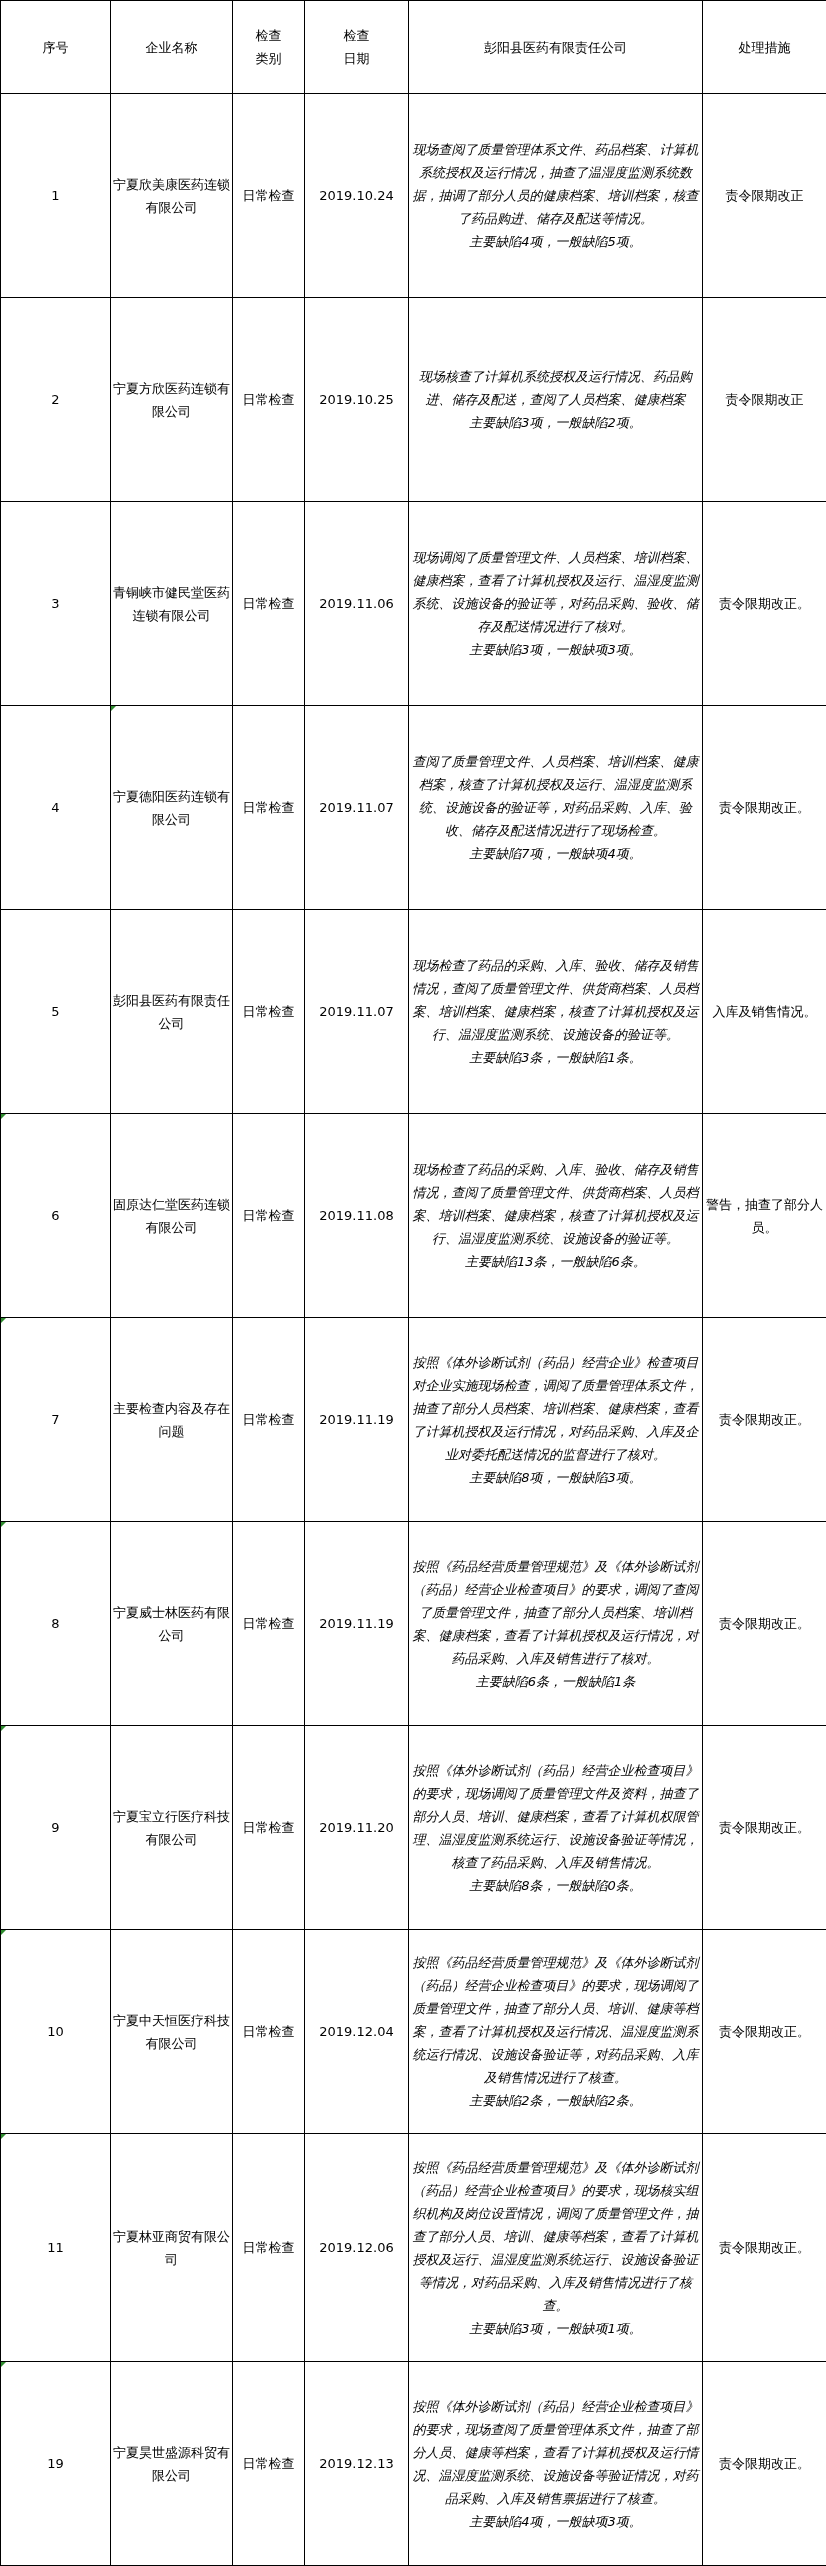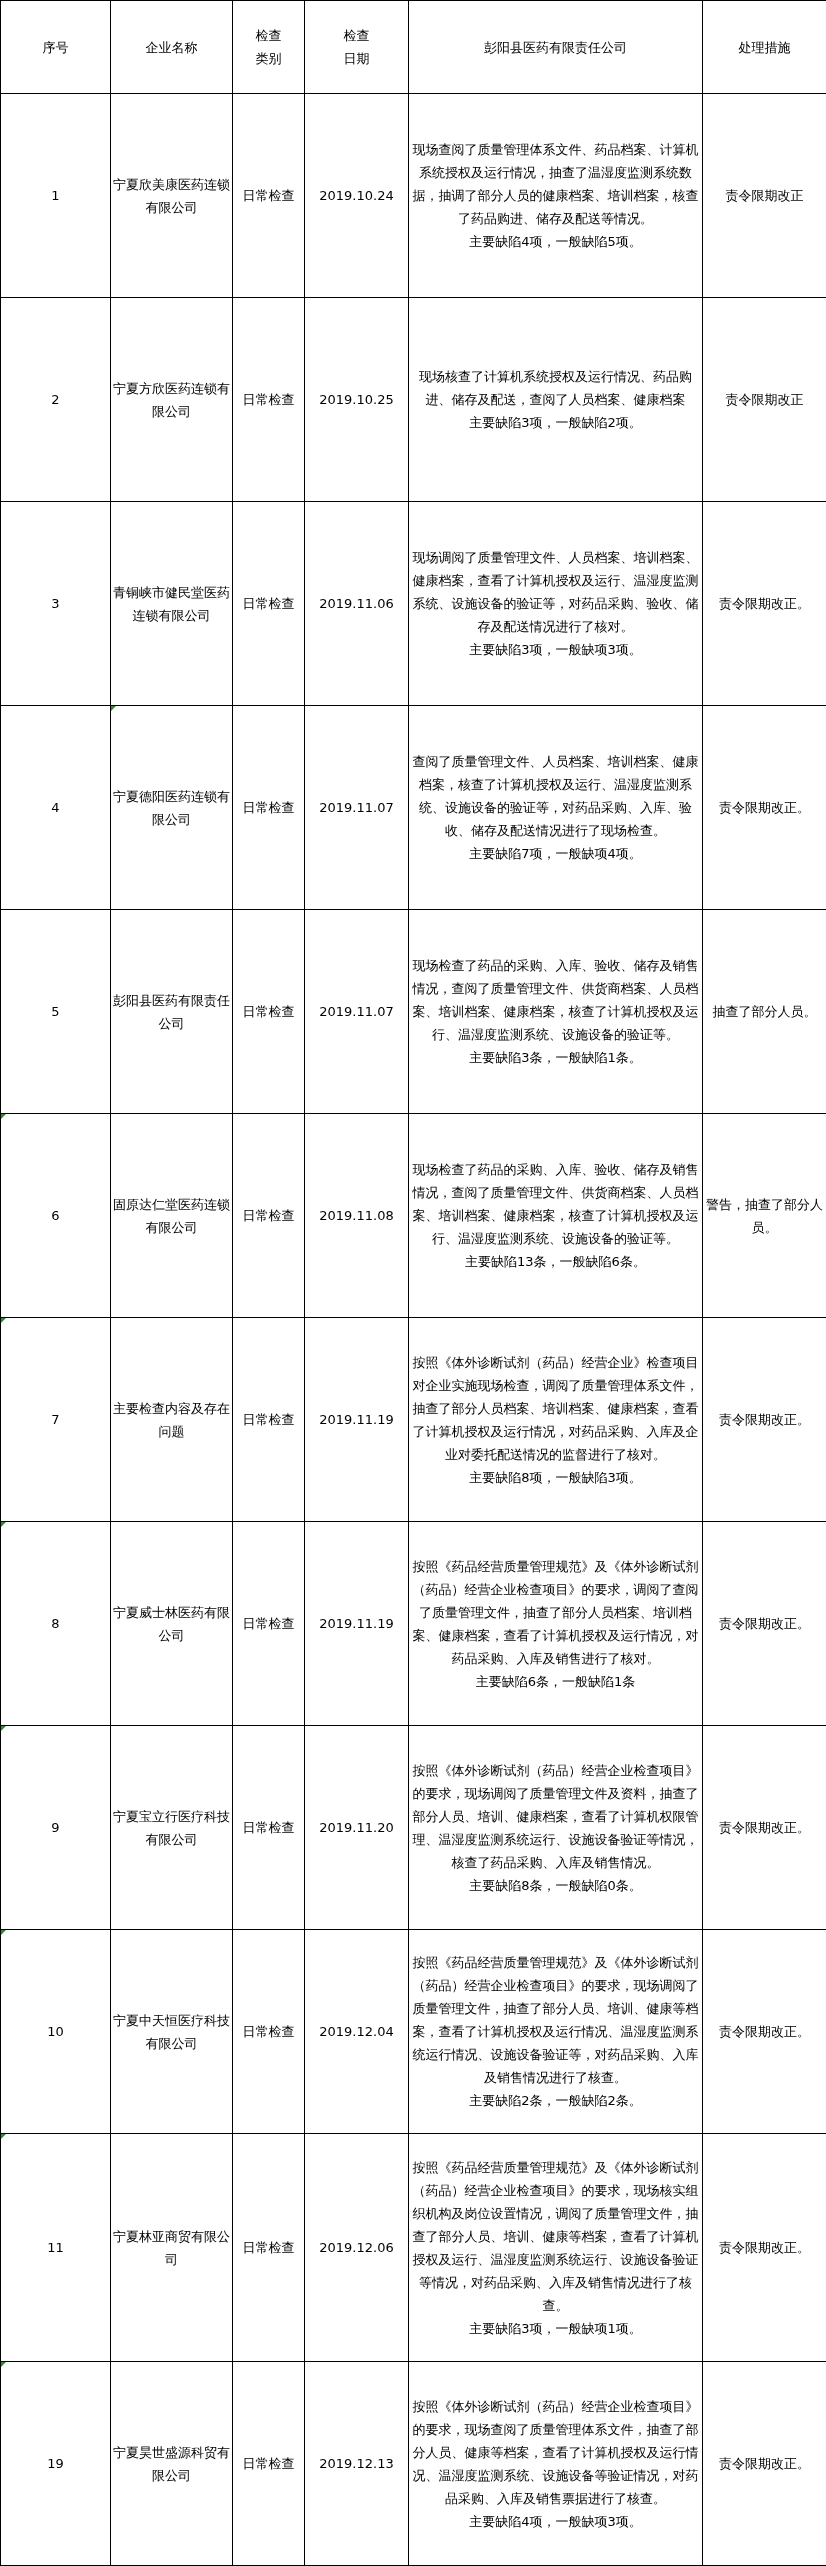--- a/index.html
+++ b/index.html
@@ -36,20 +36,21 @@
       font-size: 13px;
       line-height: 23px;
     }
     tr.data-row td { height: 203px; }
     tr.data-row.tall td { height: 227px; }
     td.content-cell {
       text-align: center;
       padding: 0 3px;
       font-size: 12.5px;
       line-height: 23px;
+      font-style: italic;
     }
     td.measure-cell { padding: 0 4px; }
     .comment-flag {
       position: absolute;
       left: 0;
       top: 0;
       width: 0;
       height: 0;
       border-top: 5px solid #2e8b2e;
       border-right: 5px solid transparent;
@@ -139,21 +140,21 @@
 
     <tr class="data-row">
       <td>5</td>
       <td>彭阳县医药有限责任公司</td>
       <td>日常检查</td>
       <td>2019.11.07</td>
       <td class="content-cell">
         <span class="line">现场检查了药品的采购、入库、验收、储存及销售情况，查阅了质量管理文件、供货商档案、人员档案、培训档案、健康档案，核查了计算机授权及运行、温湿度监测系统、设施设备的验证等。</span>
         <span class="line">主要缺陷3条，一般缺陷1条。</span>
       </td>
-      <td class="measure-cell">抽查了部分人员。</td>
+      <td class="measure-cell">入库及销售情况。</td>
     </tr>
 
     <tr class="data-row">
       <td>
         <span class="comment-flag"></span>
         <span>6</span>
       </td>
       <td>固原达仁堂医药连锁有限公司</td>
       <td>日常检查</td>
       <td>2019.11.08</td>

